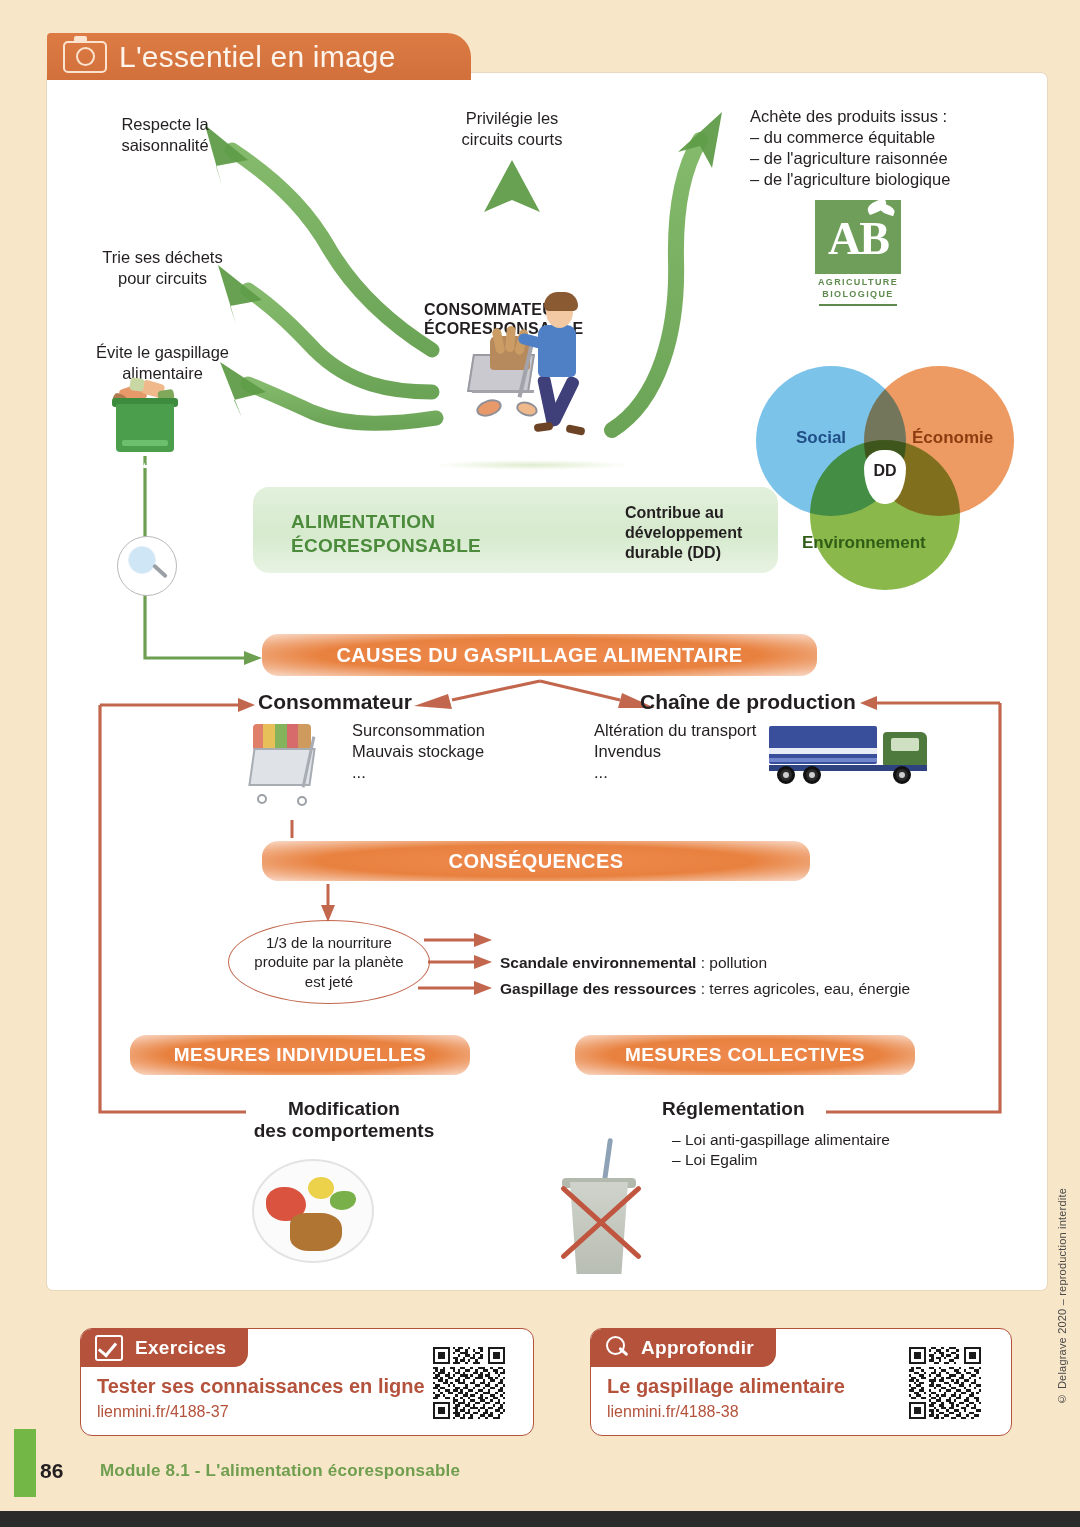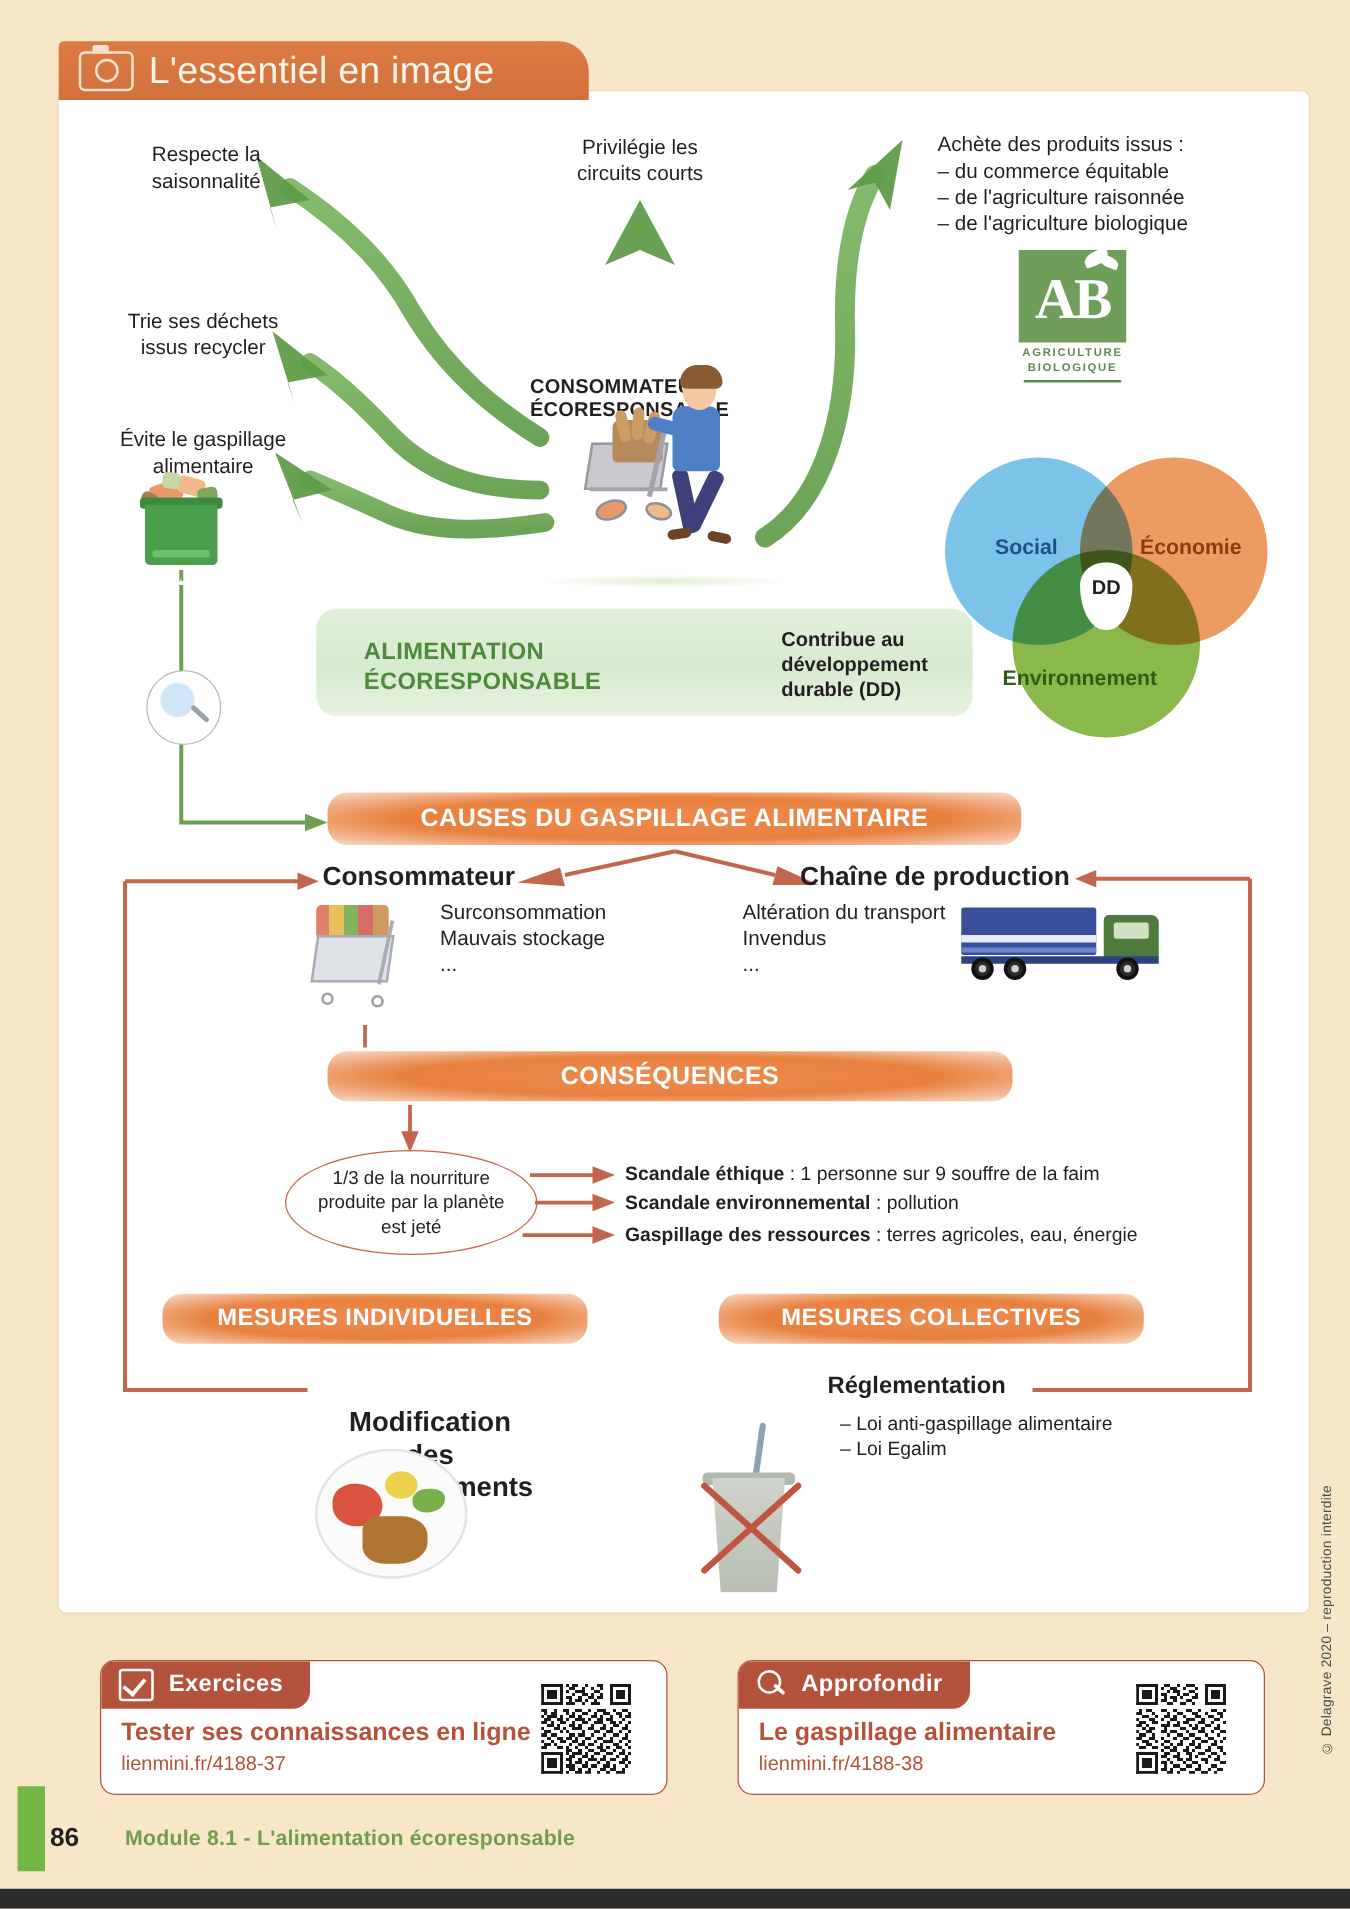--- a/index.html
+++ b/index.html
@@ -286,21 +286,21 @@
     <path d="M418 988 L 478 988" stroke="#c2674e" stroke-width="3" fill="none"></path>
     <path d="M492 988 L 474 981 L 474 995 Z" fill="#c2674e"></path>
   </svg>
 
   <div class="tx c" style="left:85px;top:114px;width:160px;">
     <div>Respecte la</div>
     <div>saisonnalité</div>
   </div>
   <div class="tx c" style="left:75px;top:247px;width:175px;">
     <div>Trie ses déchets</div>
-    <div>issus recycler</div>
+    <div>pour circuits</div>
   </div>
   <div class="tx c" style="left:70px;top:342px;width:185px;">
     <div>Évite le gaspillage</div>
     <div>alimentaire</div>
   </div>
   <div class="tx c" style="left:432px;top:108px;width:160px;">
     <div>Privilégie les</div>
     <div>circuits courts</div>
   </div>
 
@@ -426,34 +426,31 @@
   <div class="pill conseq">CONSÉQUENCES</div>
 
   <div class="oval">
     <div>
       <div>1/3 de la nourriture</div>
       <div>produite par la planète</div>
       <div>est jeté</div>
     </div>
   </div>
 
-  <div class="cons-item" style="left:500px;top:931px;">
-    <b>Scandale éthique</b><span> : 1 personne sur 9 souffre de la faim</span>
-  </div>
   <div class="cons-item" style="left:500px;top:954px;">
     <b>Scandale environnemental</b><span> : pollution</span>
   </div>
   <div class="cons-item" style="left:500px;top:980px;">
     <b>Gaspillage des ressources</b><span> : terres agricoles, eau, énergie</span>
   </div>
 
   <div class="pill mi">MESURES INDIVIDUELLES</div>
   <div class="pill mc">MESURES COLLECTIVES</div>
 
-  <div class="sub-head c" style="left:246px;top:1125px;width:196px;text-align:center;font-size:22px;">
+  <div class="sub-head c" style="left:246px;top:1098px;width:196px;text-align:center;font-size:19px;">
     <div>Modification</div>
     <div>des comportements</div>
   </div>
   <div class="plate">
     <div class="plate-dish">
       <div class="food f-tom"></div>
       <div class="food f-lem"></div>
       <div class="food f-sal"></div>
       <div class="food f-meat"></div>
     </div>

